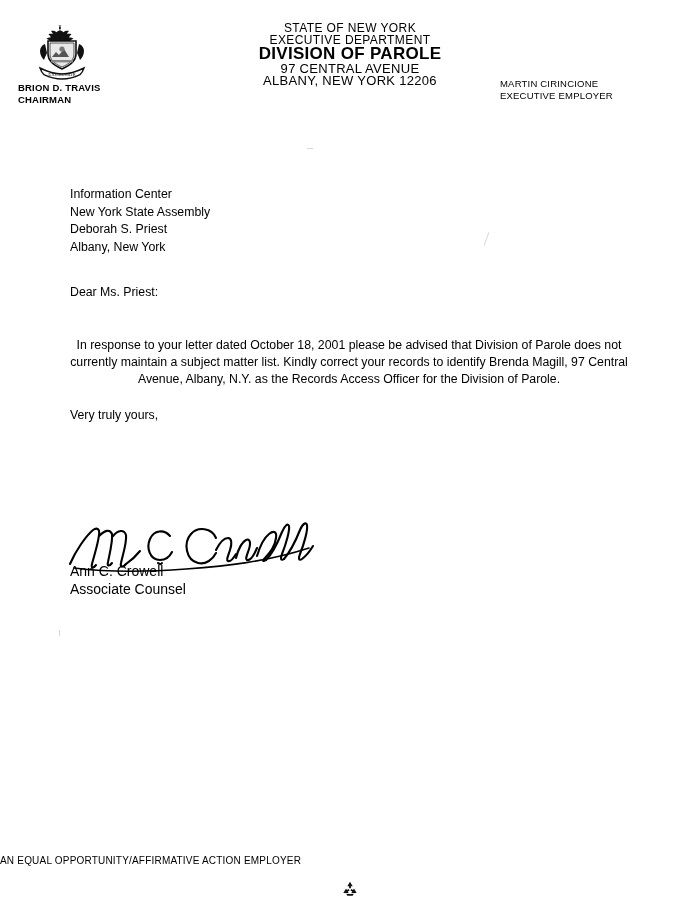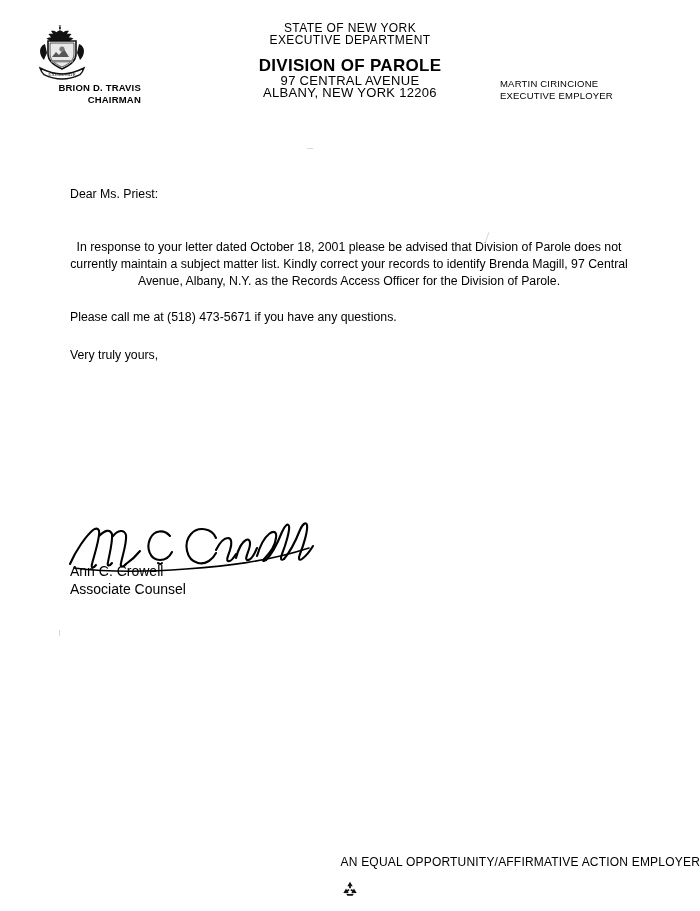--- a/index.html
+++ b/index.html
@@ -36,24 +36,24 @@
   .seal {
     position: absolute;
     left: 26px;
     top: 2px;
     width: 72px;
     height: 58px;
   }
 
   .chairman-block {
     position: absolute;
-    left: 31px;
+    left: 18px;
     top: 60px;
     width: 110px;
-    text-align: right;
+    text-align: left;
     font-size: 9.5px;
     font-weight: bold;
     letter-spacing: 0.2px;
     line-height: 12px;
   }
 
   .center-block {
     position: absolute;
     left: 215px;
     top: 0px;
@@ -62,21 +62,21 @@
     line-height: 12px;
   }
   .center-line-1, .center-line-2 {
     font-size: 12px;
     letter-spacing: 0.4px;
   }
   .center-division {
     font-size: 17px;
     font-weight: bold;
     letter-spacing: 0.3px;
-    margin-top: 14px;
+    margin-top: 2px;
     margin-bottom: 3px;
   }
   .center-line-4, .center-line-5 {
     font-size: 13px;
     letter-spacing: 0.3px;
     line-height: 12px;
   }
 
   .director-block {
     position: absolute;
@@ -126,22 +126,22 @@
     font-size: 14px;
     line-height: 17.5px;
   }
 
   
   .footer {
     position: absolute;
     left: 0;
     top: 855px;
     width: 700px;
-    text-align: right;
-    font-size: 12px;
+    text-align: left;
+    font-size: 10px;
     letter-spacing: 0.2px;
   }
   .recycle {
     position: absolute;
     left: 0;
     top: 880px;
     width: 700px;
     text-align: center;
   }
   .recycle svg { display: inline-block; }
@@ -198,26 +198,31 @@
     </div>
 
     <div class="director-block">
       <div>MARTIN CIRINCIONE</div>
       <div>EXECUTIVE EMPLOYER</div>
     </div>
   </div>
 
   <div class="body-text">
 
+    <div class="addressee">
+      <div>Information Center</div>
+      <div>New York State Assembly</div>
+      <div>Deborah S. Priest</div>
+      <div>Albany, New York</div>
+    </div>
 
     <div class="salutation">Dear Ms. Priest:</div>
 
     <div class="para-1">In response to your letter dated October 18, 2001 please be advised that Division of Parole does not currently maintain a subject matter list.  Kindly correct your records to identify Brenda Magill, 97 Central Avenue, Albany, N.Y. as the Records Access Officer for the Division of Parole.</div>
 
-    <div class="para-2">Please call me at (518) 473-5671 if you have any questions.</div>
 
     <div class="closing">Very truly yours,</div>
   </div>
 
   <div class="signature-area">
     <svg class="signature-svg" width="320" height="60" viewBox="0 0 320 60" xmlns="http://www.w3.org/2000/svg">
       <g fill="none" stroke="#000" stroke-width="2.1" stroke-linecap="round" stroke-linejoin="round">
 
         <path d="M4 44 C10 30 20 16 27 10 C31 7 34 9 33 15 C32 24 28 36 26 44 C25 48 27 49 30 45"></path>
         <path d="M33 16 C39 10 44 9 46 14 C47 20 44 32 42 42 C41 46 43 47 46 43"></path>

